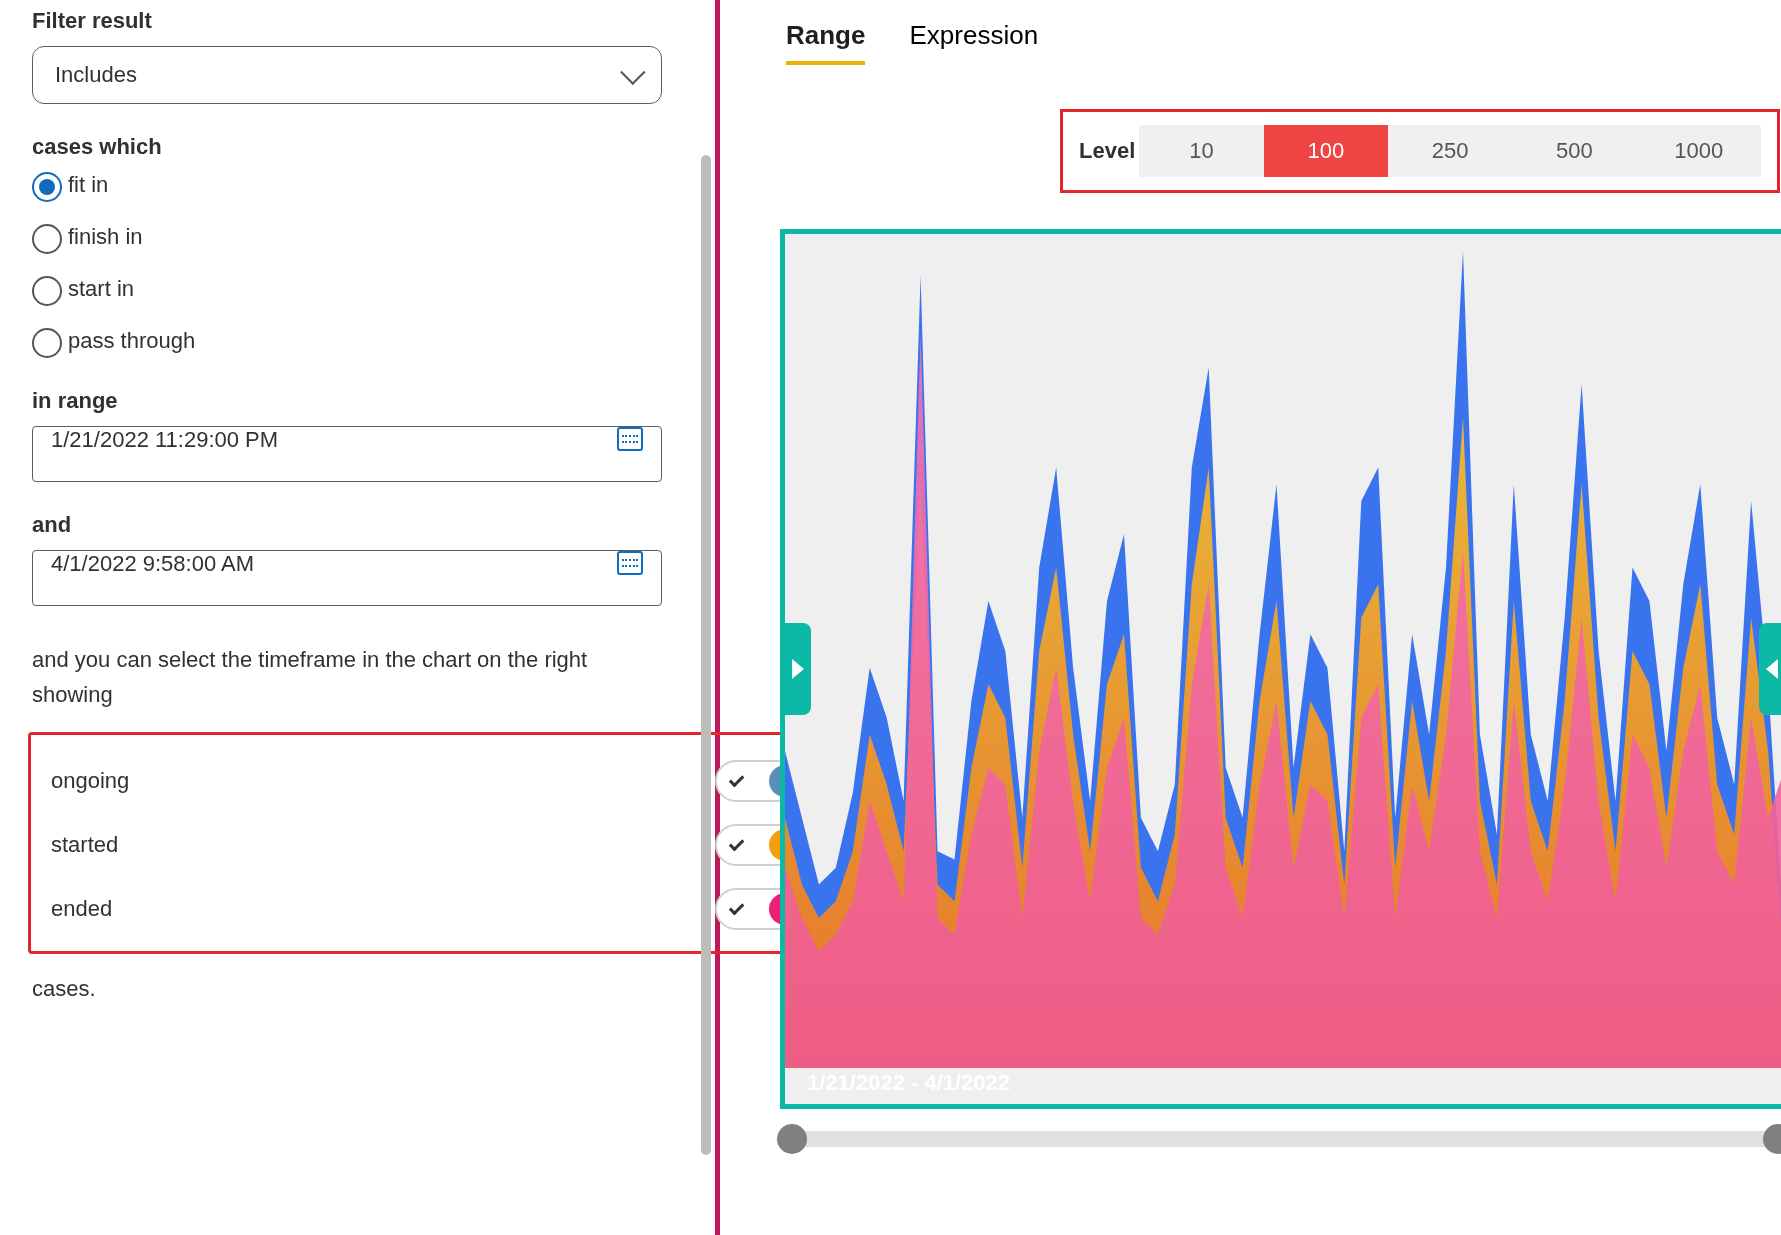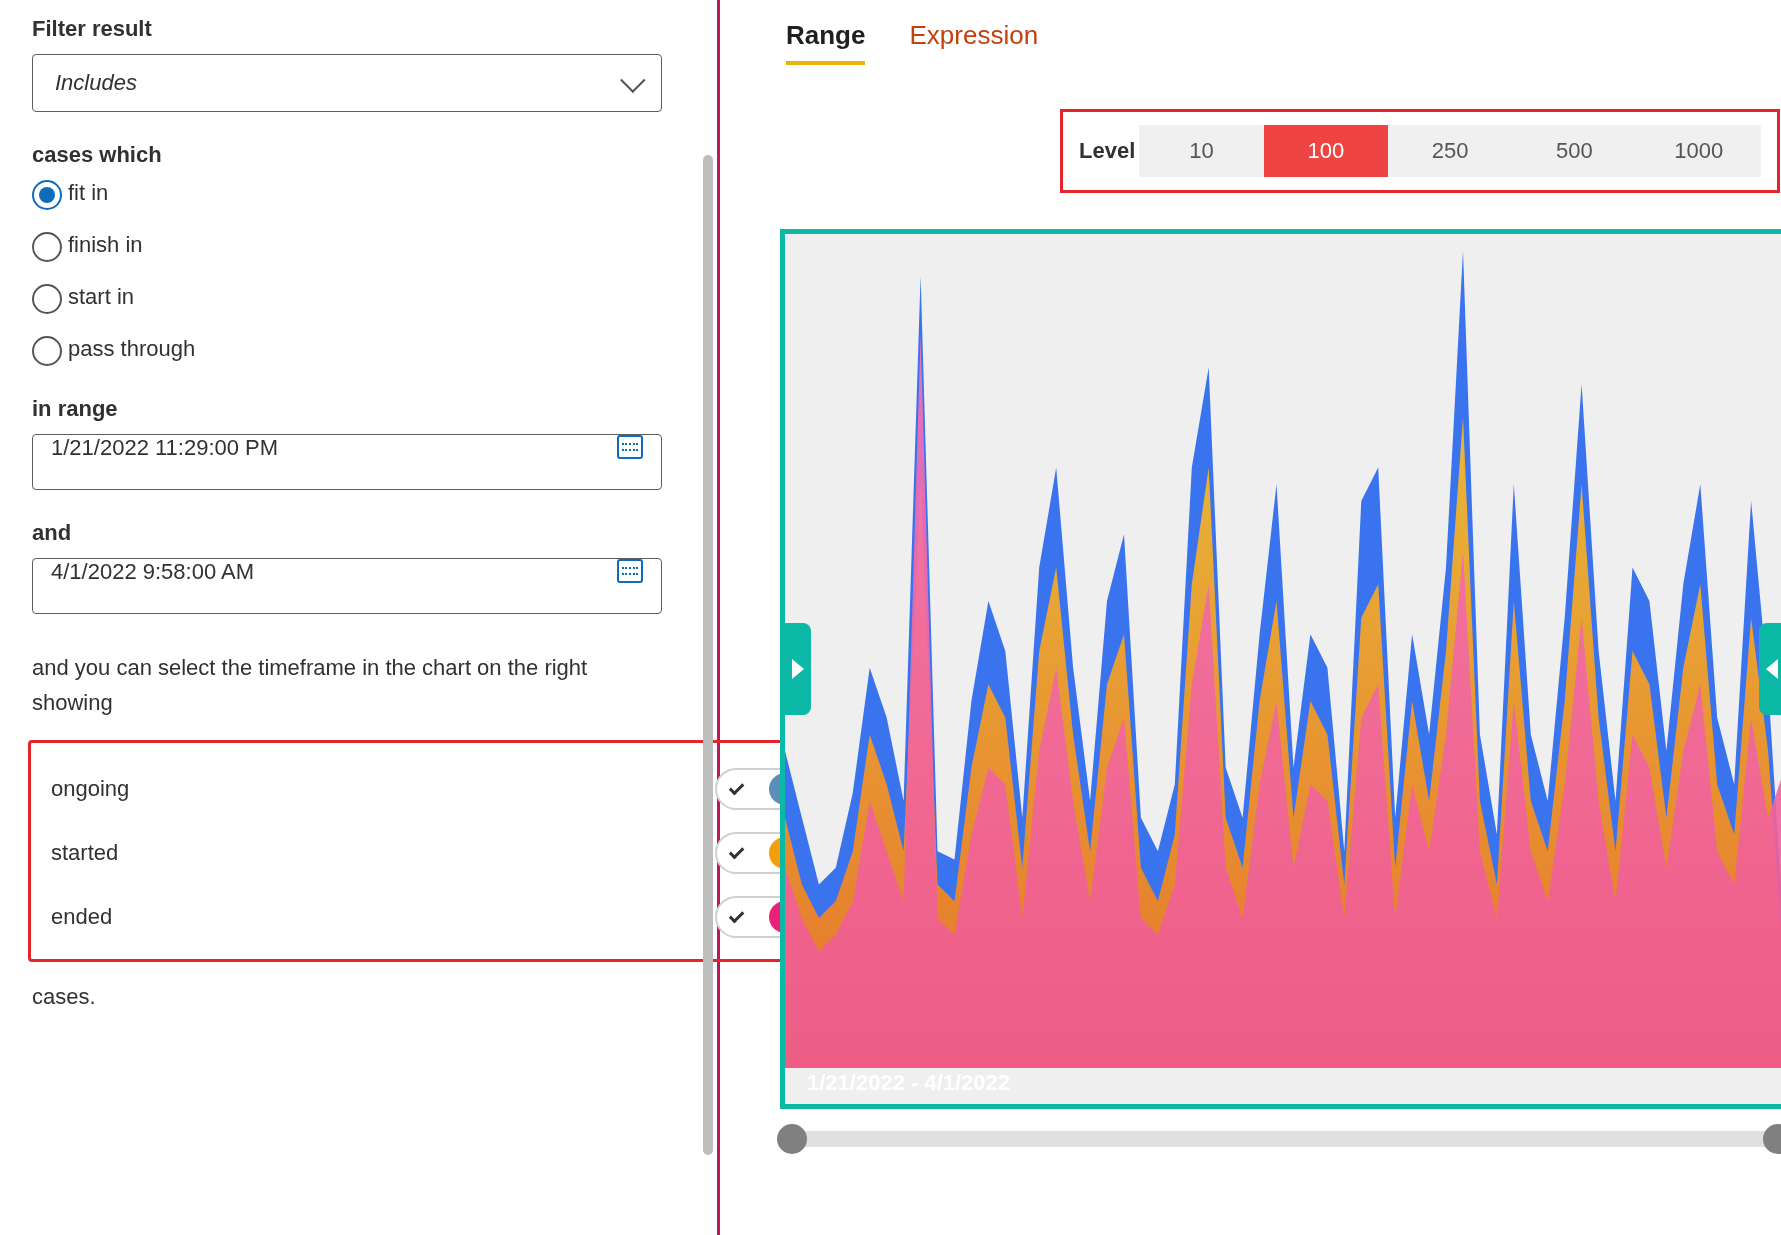--- a/index.html
+++ b/index.html
@@ -7,22 +7,22 @@
     font-family: "Segoe UI", -apple-system, Arial, sans-serif;
     color: #323130;
     font-size: 20px;
     display: flex;
     width: 1781px;
     height: 1235px;
     background: #fff;
   }
   .left {
     width: 720px;
-    padding: 16px 28px 20px 32px;
-    border-right: 3px solid #be185d;
+    padding: 8px 28px 20px 32px;
+    border-right: 5px solid #be185d;
     position: relative;
   }
   .vscroll {
     position: absolute;
     right: 4px;
     top: 155px;
     width: 10px;
     height: 1000px;
     background: #bdbdbd;
     border-radius: 5px;
@@ -32,27 +32,26 @@
     padding: 20px 0 0 60px;
     position: relative;
   }
 
   .label-bold { font-weight: 600; font-size: 22px; margin-bottom: 12px; }
 
   .select {
     width: 630px;
     height: 58px;
     border: 1px solid #605e5c;
-    border-radius: 4px;
+    border-radius: 12px;
     display: flex; align-items: center; justify-content: space-between;
     padding: 0 22px;
     font-size: 22px;
     cursor: pointer;
     margin-bottom: 30px;
-    font-style: italic;
   }
   .chev { width: 18px; height: 18px; border-right: 2px solid #555; border-bottom: 2px solid #555; transform: rotate(45deg) translateY(-4px); }
 
   .radio-group { margin-top: 10px; }
   .radio-item { display: flex; align-items: flex-start; gap: 6px; margin-bottom: 22px; cursor: pointer; }
   .radio {
     width: 30px; height: 30px; border-radius: 50%;
     border: 2px solid #555; position: relative;
   }
   .radio.sel { border-color: #0f6cbd; }
@@ -104,21 +103,21 @@
     cursor: pointer;
   }
   .check { width: 14px; height: 8px; border-left: 3px solid #333; border-bottom: 3px solid #333; transform: rotate(-45deg) translateY(-2px); }
   .knob { width: 32px; height: 32px; border-radius: 50%; }
 
   .footer-word { font-size: 22px; margin-top: 22px; }
 
   
   .tabs { display: flex; gap: 44px; font-size: 26px; padding-left: 6px; margin-bottom: 44px; }
   .tab { font-weight: 600; color: #201f1e; padding-bottom: 10px; cursor: pointer; }
-  .tab.inactive { font-weight: 400; color: #c2410c; text-align: right; }
+  .tab.inactive { font-weight: 400; color: #000000; text-align: right; }
   .tab.active { border-bottom: 4px solid #eab308; }
 
   .level-box {
     border: 3px solid #e3262e; width: 720px; height: 84px;
     margin-left: 280px;
     display: flex; align-items: center; padding: 0 16px;
   }
   .level-lbl { font-weight: 600; font-size: 22px; margin-right: 4px; }
   .level-seg { display: flex; background: #f0f0f0; border-radius: 2px; overflow: hidden; }
   .level-opt {

